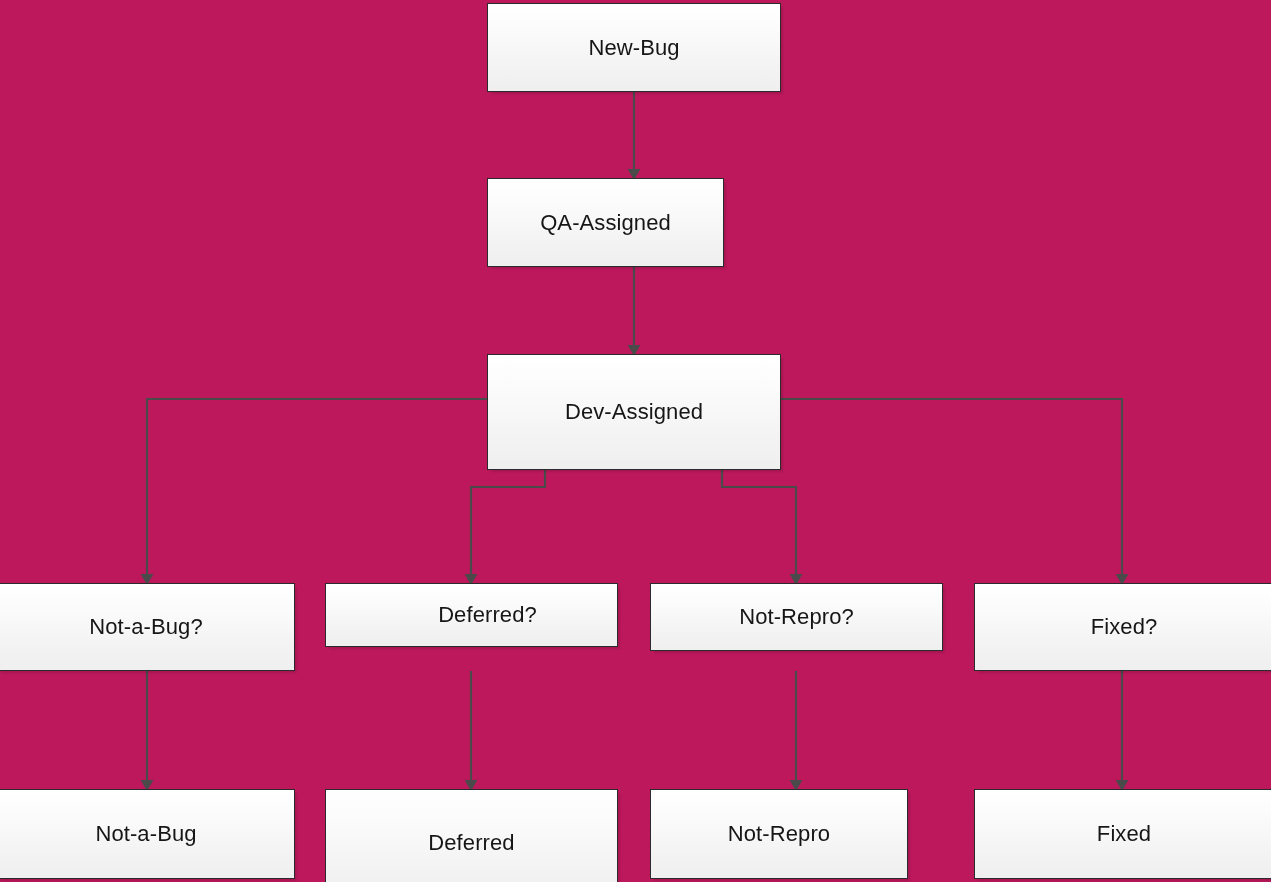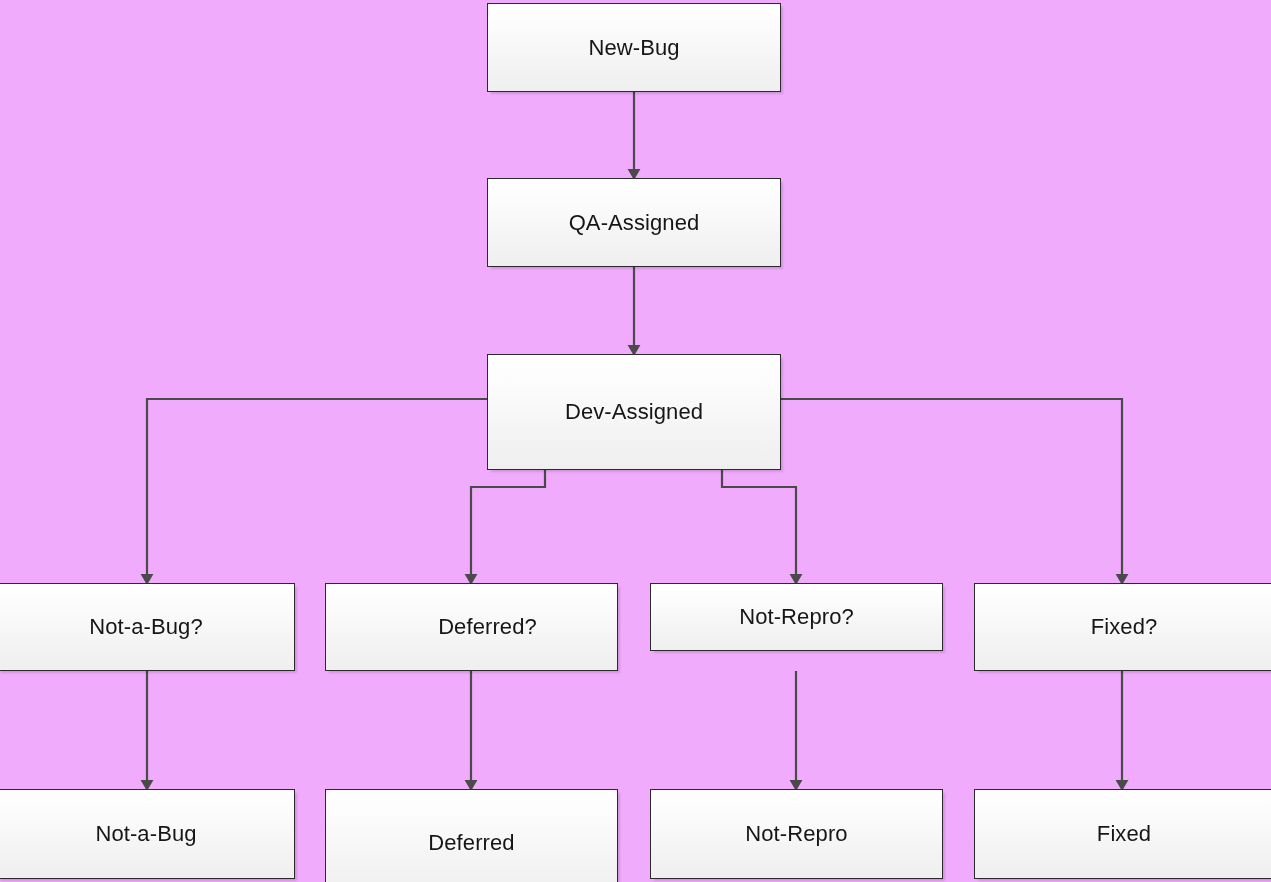--- a/index.html
+++ b/index.html
@@ -7,21 +7,21 @@
     padding: 0;
     background: #ffffff;
   }
   body {
     font-family: "Liberation Sans", "DejaVu Sans", sans-serif;
   }
   #canvas {
     position: relative;
     width: 1271px;
     height: 882px;
-    background: #f0abfc;
+    background: #be185d;
     overflow: hidden;
   }
   #edge-layer {
     position: absolute;
     left: 0;
     top: 0;
     width: 1271px;
     height: 882px;
     pointer-events: none;
   }
@@ -65,45 +65,45 @@
       <polyline points="147,671 147,781" fill="none" stroke="#4a4a4a" stroke-width="2.2" stroke-linecap="butt" stroke-linejoin="miter" marker-end="url(#arrowhead)"></polyline>
       <polyline points="471,671 471,781" fill="none" stroke="#4a4a4a" stroke-width="2.2" stroke-linecap="butt" stroke-linejoin="miter" marker-end="url(#arrowhead)"></polyline>
       <polyline points="796,671 796,781" fill="none" stroke="#4a4a4a" stroke-width="2.2" stroke-linecap="butt" stroke-linejoin="miter" marker-end="url(#arrowhead)"></polyline>
       <polyline points="1122,671 1122,781" fill="none" stroke="#4a4a4a" stroke-width="2.2" stroke-linecap="butt" stroke-linejoin="miter" marker-end="url(#arrowhead)"></polyline>
     </svg>
 
   <div id="node-layer">
       <div class="node" style="left: 487px; top: 3px; width: 294px; height: 89px;">
         <span class="node-label">New-Bug</span>
       </div>
-      <div class="node" style="left: 487px; top: 178px; width: 294px; height: 89px;">
+      <div class="node" style="left: 487px; top: 178px; width: 237px; height: 89px;">
         <span class="node-label">QA-Assigned</span>
       </div>
       <div class="node" style="left: 487px; top: 354px; width: 294px; height: 116px;">
         <span class="node-label">Dev-Assigned</span>
       </div>
       <div class="node" style="left: -3px; top: 583px; width: 298px; height: 88px;">
         <span class="node-label">Not-a-Bug?</span>
       </div>
-      <div class="node" style="left: 325px; top: 583px; width: 293px; height: 88px; padding-left: 32px;">
+      <div class="node" style="left: 325px; top: 583px; width: 293px; height: 64px; padding-left: 32px;">
         <span class="node-label">Deferred?</span>
       </div>
       <div class="node" style="left: 650px; top: 583px; width: 293px; height: 68px;">
         <span class="node-label">Not-Repro?</span>
       </div>
       <div class="node" style="left: 974px; top: 583px; width: 300px; height: 88px;">
         <span class="node-label">Fixed?</span>
       </div>
       <div class="node" style="left: -3px; top: 789px; width: 298px; height: 90px;">
         <span class="node-label">Not-a-Bug</span>
       </div>
       <div class="node" style="left: 325px; top: 789px; width: 293px; height: 108px;">
         <span class="node-label">Deferred</span>
       </div>
-      <div class="node" style="left: 650px; top: 789px; width: 293px; height: 90px;">
+      <div class="node" style="left: 650px; top: 789px; width: 258px; height: 90px;">
         <span class="node-label">Not-Repro</span>
       </div>
       <div class="node" style="left: 974px; top: 789px; width: 300px; height: 90px;">
         <span class="node-label">Fixed</span>
       </div>
     </div>
 
 </div>
 
 </body></html>

